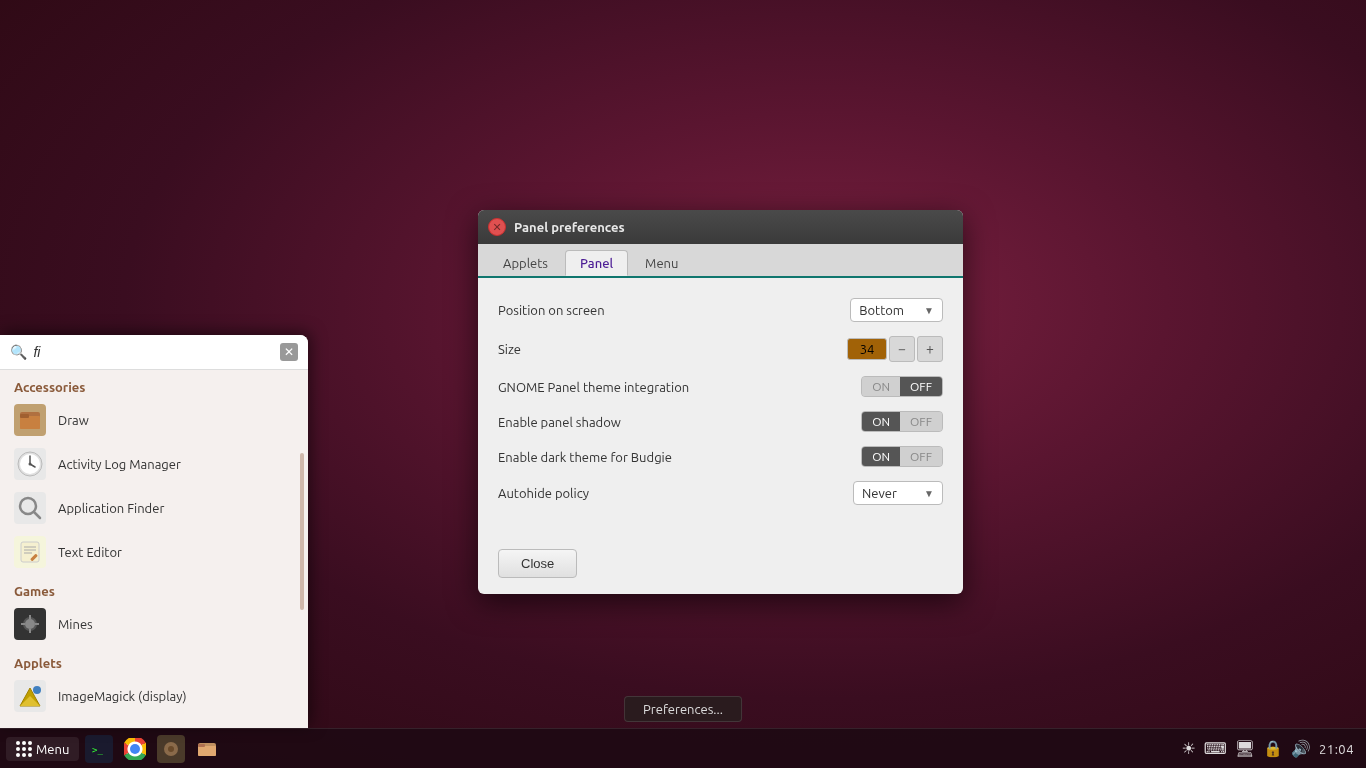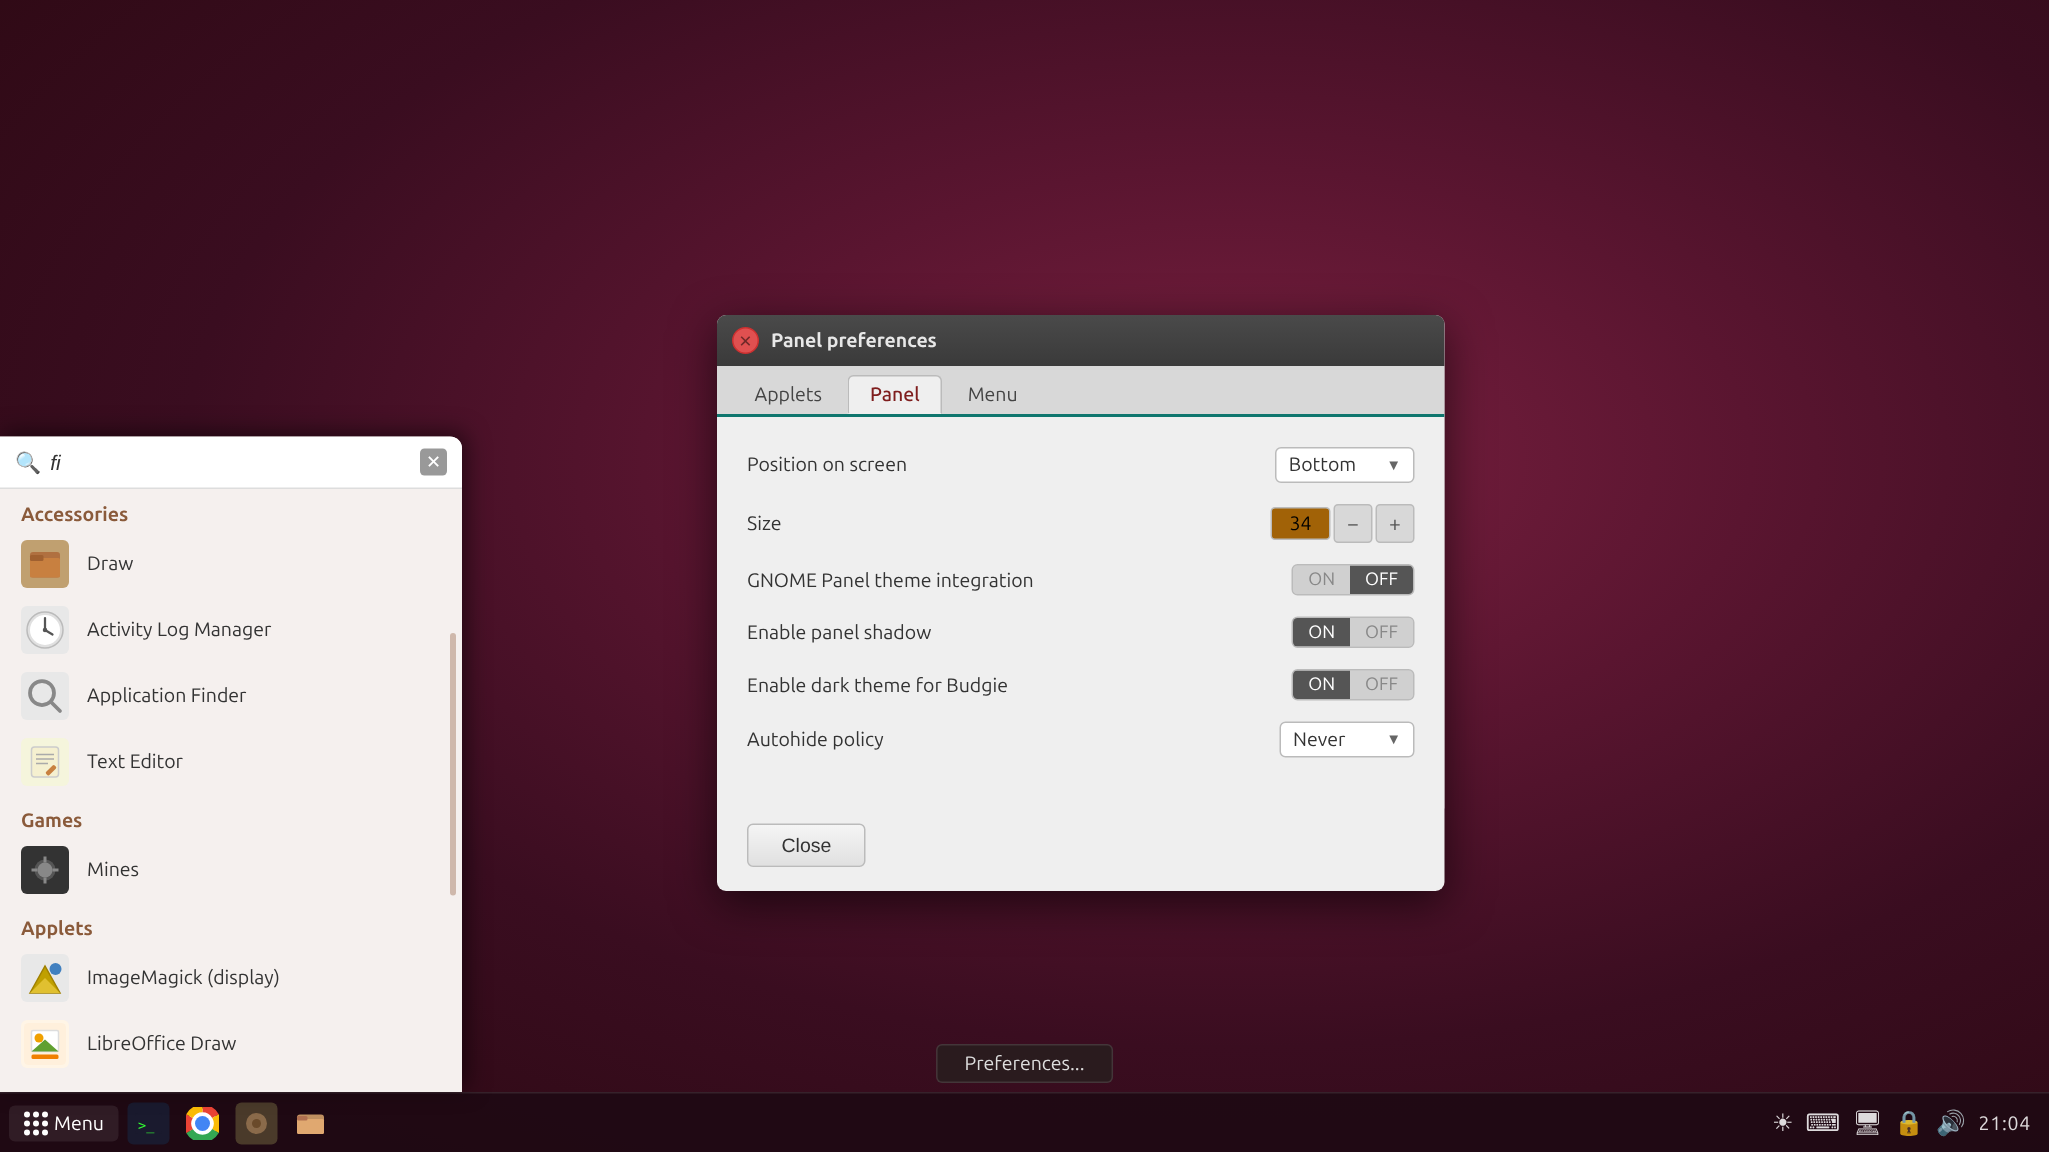--- a/index.html
+++ b/index.html
@@ -242,21 +242,21 @@
       cursor: pointer;
       border-radius: 4px 4px 0 0;
       border: 1px solid transparent;
       background: transparent;
     }
 
     .tab.active {
       background: #efefef;
       border-color: #bbb;
       border-bottom-color: #efefef;
-      color: #7f1d1d;
+      color: #4c1d95;
       font-weight: 500;
     }
 
     .dialog-content {
       padding: 20px 20px;
       background: #efefef;
     }
 
     .setting-row {
       display: flex;
@@ -574,32 +574,20 @@
           <svg width="28" height="28" viewBox="0 0 28 28">
             <rect width="28" height="28" rx="3" fill="#e8e8e8"></rect>
             <polygon points="4,24 14,6 24,24" fill="#c0a000" stroke="#a08000" stroke-width="1"></polygon>
             <polygon points="4,24 14,14 24,24" fill="#e0c030"></polygon>
             <circle cx="21" cy="8" r="4" fill="#4080c0"></circle>
           </svg>
         </div>
         <span class="app-name">ImageMagick (display)</span>
       </div>
 
-      <div class="app-item">
-        <div class="app-icon-img icon-libreoffice-draw">
-          <svg width="28" height="28" viewBox="0 0 28 28">
-            <rect width="28" height="28" rx="3" fill="#fff0dc"></rect>
-            <rect x="5" y="5" width="18" height="14" rx="1" fill="white" stroke="#ddd"></rect>
-            <circle cx="10" cy="10" r="3" fill="#f0a000"></circle>
-            <polygon points="5,19 14,11 23,19" fill="#60a030"></polygon>
-            <rect x="5" y="21" width="18" height="3" rx="1" fill="#f08000"></rect>
-          </svg>
-        </div>
-        <span class="app-name">LibreOffice Draw</span>
-      </div>
 
     </div>
     <div class="scrollbar-indicator"></div>
 
   </div>
 
   <div class="preferences-bar">Preferences...</div>
 
   <div class="taskbar">
     <div class="taskbar-left">

